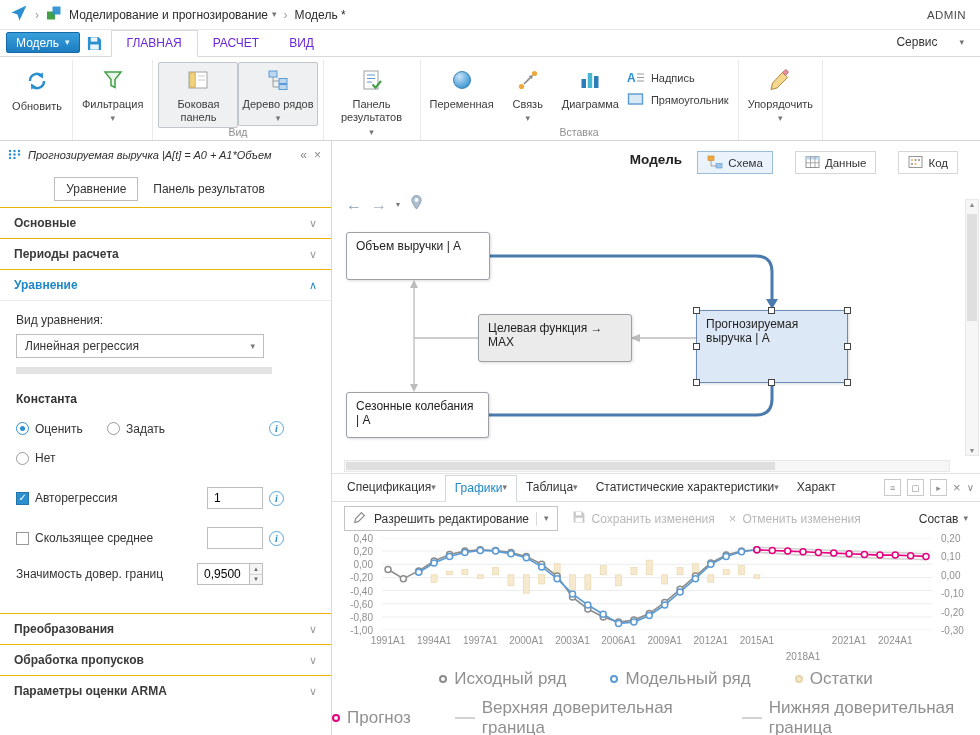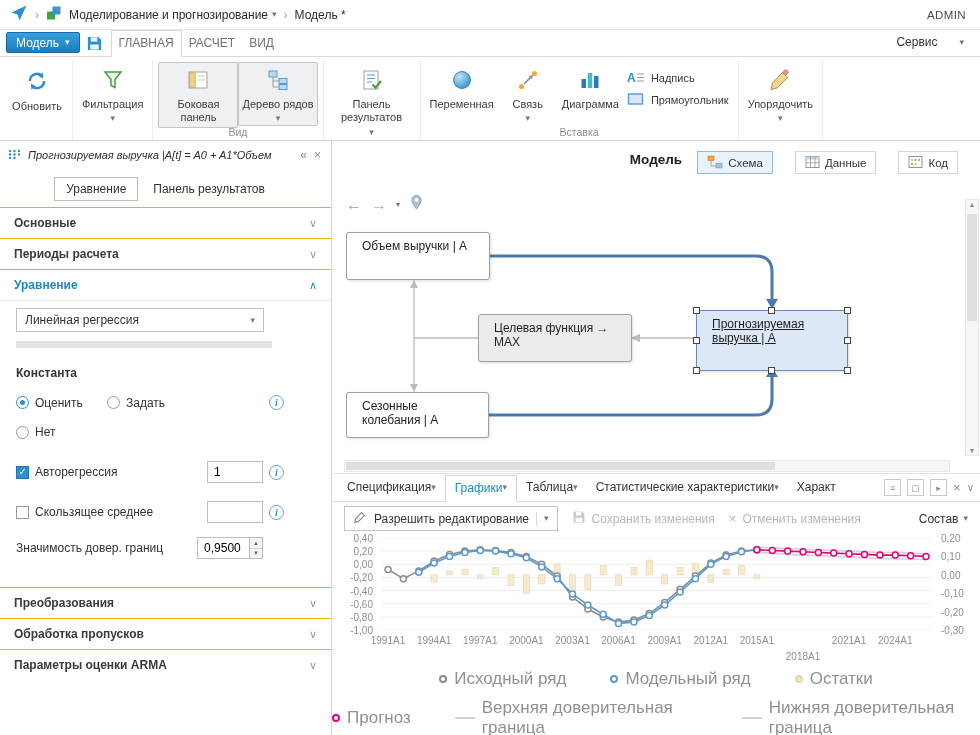--- a/index.html
+++ b/index.html
@@ -14,21 +14,21 @@
   .caret { color:#777; font-size:9px; line-height:1; }
   .user { margin-left:auto; color:#4a4a4a; font-size:11.5px; letter-spacing:.4px; }
 
   
   .tabrow { position:absolute; left:0; top:30px; width:980px; height:27px; display:flex; align-items:flex-end;
             padding-left:6px; border-bottom:1px solid #d9d9d9; background:#fff; }
   .model-btn { height:21px; margin:0 4px 3px 0; background:linear-gradient(#3aa0dc,#1b7cc0); color:#fff;
                border:1px solid #1569a8; border-radius:2px; padding:2px 9px; display:flex; align-items:center; gap:6px; font-size:12px; }
   .model-btn .caret { color:#e8f4fb; }
   .save-btn { margin:0 8px 4px 2px; display:flex; align-items:center; }
-  .rtab { padding:5px 7px 6px; font-size:12px; color:#737373; }
+  .rtab { padding:5px 15px 6px; font-size:12px; color:#6d28d9; }
   .rtab.active { background:#fff; border:1px solid #d9d9d9; border-bottom:1px solid #fff; margin-bottom:-1px; }
   .service { margin-left:auto; margin-right:16px; padding-bottom:7px; display:flex; align-items:center; gap:22px; color:#333; }
 
   
   .ribbon { position:absolute; left:0; top:58px; width:980px; height:83px; background:#fff;
             border-bottom:1px solid #d5d5d5; display:flex; align-items:stretch; padding:2px 2px 0 2px; }
   .rgroup { position:relative; display:flex; align-items:flex-start; padding:2px 5px 15px; border-right:1px solid #ebebeb; }
   .rgroup:last-child { border-right:none; }
   .rgroup-label { position:absolute; bottom:2px; left:0; right:0; text-align:center; font-size:10.5px; color:#8f8f8f; }
   .rbtn { min-width:60px; max-width:80px; display:flex; flex-direction:column; align-items:center; gap:3px;
@@ -80,21 +80,21 @@
   .main-title { position:absolute; left:0; right:0; top:11px; text-align:center; font-weight:bold; font-size:13.5px; color:#222; }
   .viewbtns { position:absolute; right:22px; top:10px; display:flex; gap:22px; }
   .vbtn { display:flex; align-items:center; gap:5px; border:1px solid #c9c9c9; background:#fff; padding:2px 9px; height:23px; font-size:11.5px; color:#333; }
   .vbtn.sel { background:#eaf3fb; border-color:#9bbcd9; }
 
   
   .canvas { position:absolute; left:332px; top:186px; right:0; height:287px; background:#fff; overflow:hidden; }
   .canvas-nav { position:absolute; left:14px; top:8px; display:flex; align-items:center; gap:9px; color:#a9b2ba; font-size:16px; z-index:3; }
   .canvas-nav .caret { font-size:8px; }
   .node { position:absolute; background:#fff; border:1px solid #9aa0a6; border-radius:3px; z-index:2;
-          box-shadow:1px 1px 3px rgba(0,0,0,.14); font-size:12px; color:#1f1f1f; padding:6px 15px; }
+          box-shadow:1px 1px 3px rgba(0,0,0,.14); font-size:12px; color:#1f1f1f; padding:6px 9px; }
   .node-objective { background:#ebebeb; }
   .node-forecast { background:#dde8f6; border-color:#6b8cb8; }
   .handle { position:absolute; width:7px; height:7px; background:#fff; border:1px solid #444; z-index:4; }
   .h-nw{left:-4px;top:-4px} .h-n{left:calc(50% - 4px);top:-4px} .h-ne{right:-4px;top:-4px}
   .h-w{left:-4px;top:calc(50% - 4px)} .h-e{right:-4px;top:calc(50% - 4px)}
   .h-sw{left:-4px;bottom:-4px} .h-s{left:calc(50% - 4px);bottom:-4px} .h-se{right:-4px;bottom:-4px}
   .hscroll { position:absolute; left:12px; right:30px; bottom:1px; height:12px; background:#f6f6f6; border:1px solid #e8e8e8; }
   .hscroll .thumb { position:absolute; left:1px; top:1px; bottom:1px; width:71%; background:#dfdfdf; }
   .vscroll { position:absolute; right:1px; top:13px; bottom:17px; width:14px; background:#f6f6f6; border:1px solid #e8e8e8;
              display:flex; flex-direction:column; align-items:center; justify-content:space-between; padding:1px 0; font-size:7px; color:#8a8a8a; }
@@ -317,20 +317,21 @@
   <div class="lp-section">
     <span>Периоды расчета</span>
     <span class="chev">∨</span>
   </div>
   <div class="lp-section blue" style="border-bottom:1px solid #ececec">
     <span>Уравнение</span>
     <span class="chev">∧</span>
   </div>
 
   <div class="lp-form">
+    <div class="f-label">Вид уравнения:</div>
     <div class="select">
       <span>Линейная регрессия</span>
       <span class="caret">▾</span>
     </div>
     <div class="slider-bar"></div>
 
     <div class="f-label bold">Константа</div>
     <div class="form-row">
       <span class="radio sel"></span>
       <span style="width:66px">Оценить</span>
@@ -445,21 +446,21 @@
     <path d="M157 229 L424 229 Q440 229 440 213 L440 190" fill="none" stroke="#4a7aae" stroke-width="3"></path>
     <polygon points="434,191 446,191 440,181" fill="#4a7aae"></polygon>
   </svg>
 
   <div class="node" style="left:14px; top:46px; width:144px; height:48px;">
     <span>Объем выручки | А</span>
   </div>
   <div class="node node-objective" style="left:146px; top:128px; width:154px; height:48px;">
     <span>Целевая функция → MAX</span>
   </div>
-  <div class="node node-forecast" style="left:364px; top:124px; width:152px; height:61px;text-decoration:underline;">
+  <div class="node node-forecast" style="left:364px; top:124px; width:152px; height:73px;">
     <span>Прогнозируемая выручка | А</span>
     <span class="handle h-nw"></span>
     <span class="handle h-n"></span>
     <span class="handle h-ne" able="true"></span>
     <span class="handle h-w"></span>
     <span class="handle h-e"></span>
     <span class="handle h-sw"></span>
     <span class="handle h-s"></span>
     <span class="handle h-se"></span>
   </div>

